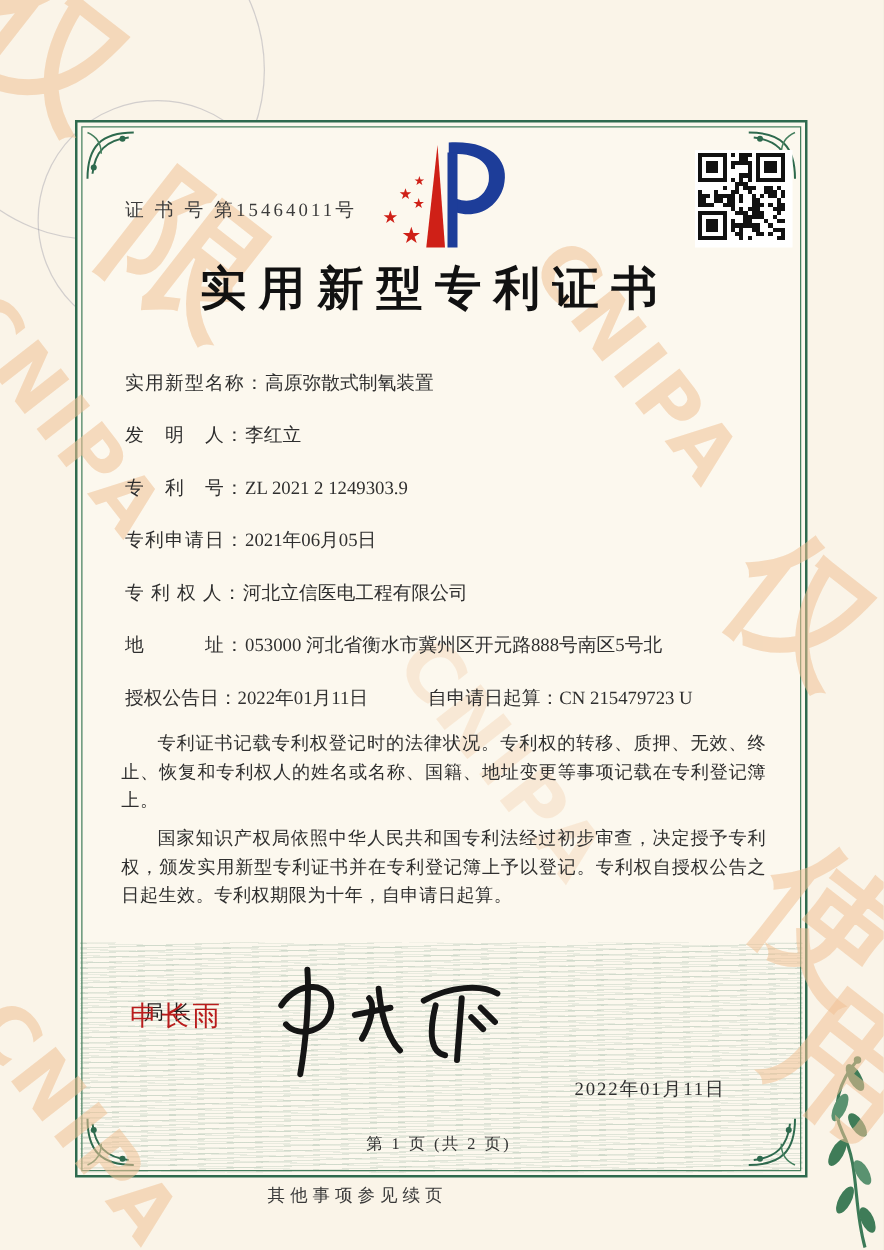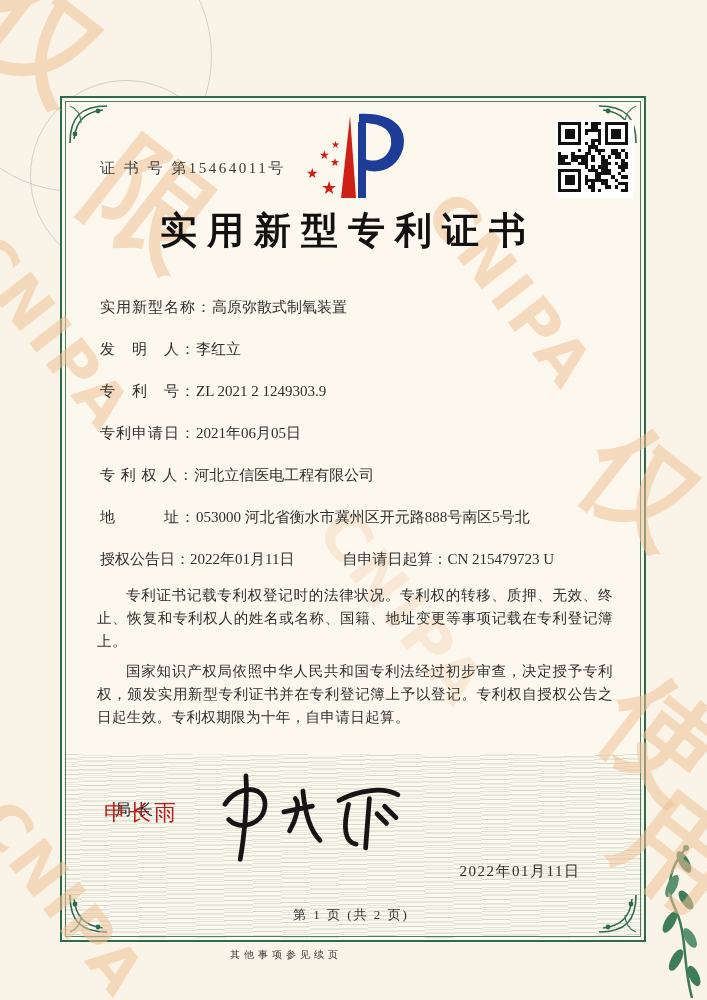--- a/index.html
+++ b/index.html
@@ -58,21 +58,21 @@
   .paras p{margin:0 0 6px 0;text-indent:2em;letter-spacing:.4px;}
 
   .sig-title{position:absolute;left:104px;top:800px;font-size:16px;letter-spacing:6px;color:#222;margin-left:11px;}
   .sig-name{position:absolute;left:104px;top:798px;font-size:22px;letter-spacing:3px;color:#b91c1c;}
   .sig-image{position:absolute;left:196px;top:772px;}
   .issue-date{position:absolute;left:420px;top:862px;width:200px;text-align:center;
               font-size:15px;letter-spacing:1.5px;color:#2f2f2f;}
   .page-num{position:absolute;left:60px;top:906px;width:582px;text-align:center;
             font-size:13px;letter-spacing:2px;color:#333;}
   .footer-note{position:absolute;left:0;top:948px;width:572px;text-align:center;
-               font-size:10px;letter-spacing:4px;color:#3a3a3a;}
+               font-size:14px;letter-spacing:4px;color:#3a3a3a;}
 </style>
 </head>
 <body>
 
 <div class="page">
 
   <div class="arc arc1"></div>
   <div class="arc arc2"></div>
   <div class="arc arc3"></div>
 

